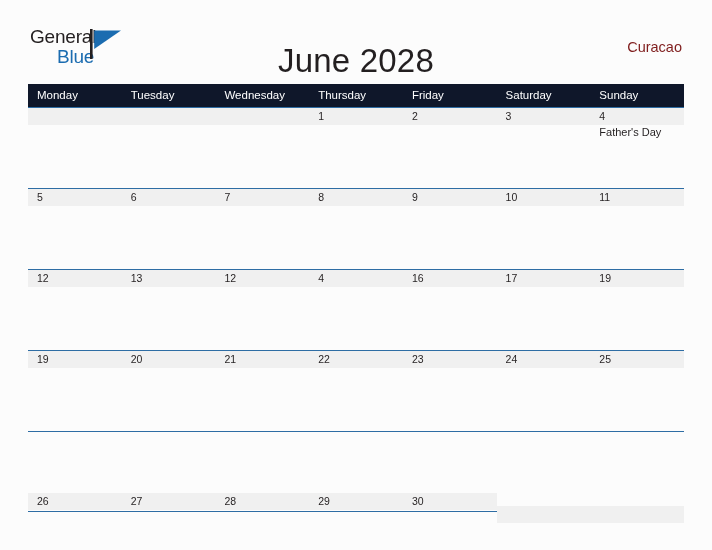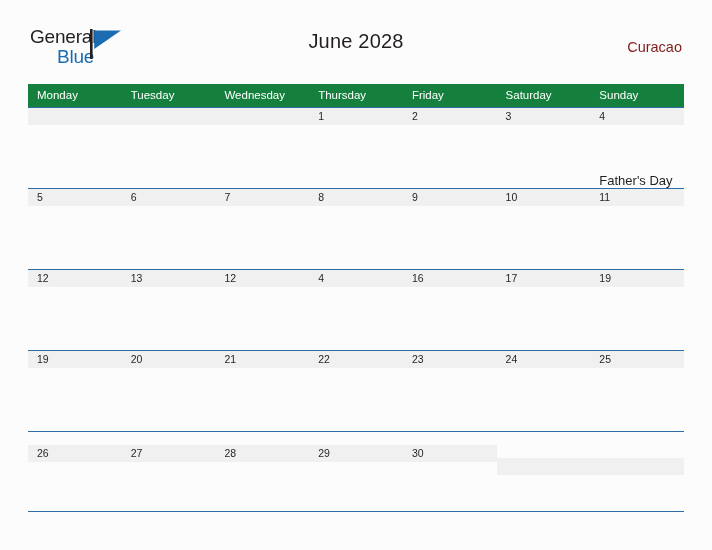--- a/index.html
+++ b/index.html
@@ -61,23 +61,23 @@
     left: 60px;
     top: 2px;
     width: 42px;
     height: 36px;
   }
 
   .cal-title {
     position: absolute;
     left: 0;
     right: 0;
-    top: 8px;
+    top: 20px;
     text-align: center;
-    font-size: 20px;
+    font-size: 33px;
     font-weight: normal;
     color: #231f20;
     letter-spacing: 0.2px;
   }
 
   .region-label {
     position: absolute;
     right: 2px;
     top: 17px;
     font-size: 14.5px;
@@ -86,21 +86,21 @@
   }
 
   
   .calendar {
     margin: 6px 28px 0 28px;
     width: 656px;
   }
 
   .weekday-row {
     display: flex;
-    background: #15803d;
+    background: #0f172a;
   }
   .weekday-cell {
     flex: 1 1 0;
     box-sizing: border-box;
     padding: 4px 0 5px 9px;
     font-size: 11.5px;
     color: #ffffff;
     line-height: 14px;
     white-space: nowrap;
   }
@@ -143,24 +143,23 @@
     font-size: 10.5px;
     line-height: 13px;
     color: #231f20;
   }
 
   .day-event {
     position: relative;
     z-index: 2;
     display: block;
     padding: 3px 4px 0 9px;
-    font-size: 13px;
+    font-size: 11px;
     line-height: 13px;
     color: #231f20;
-    margin-top: 48px;
   }
 </style>
 </head>
 <body>
 
 <div class="page">
 
   <div class="header">
 
     <div class="logo">

